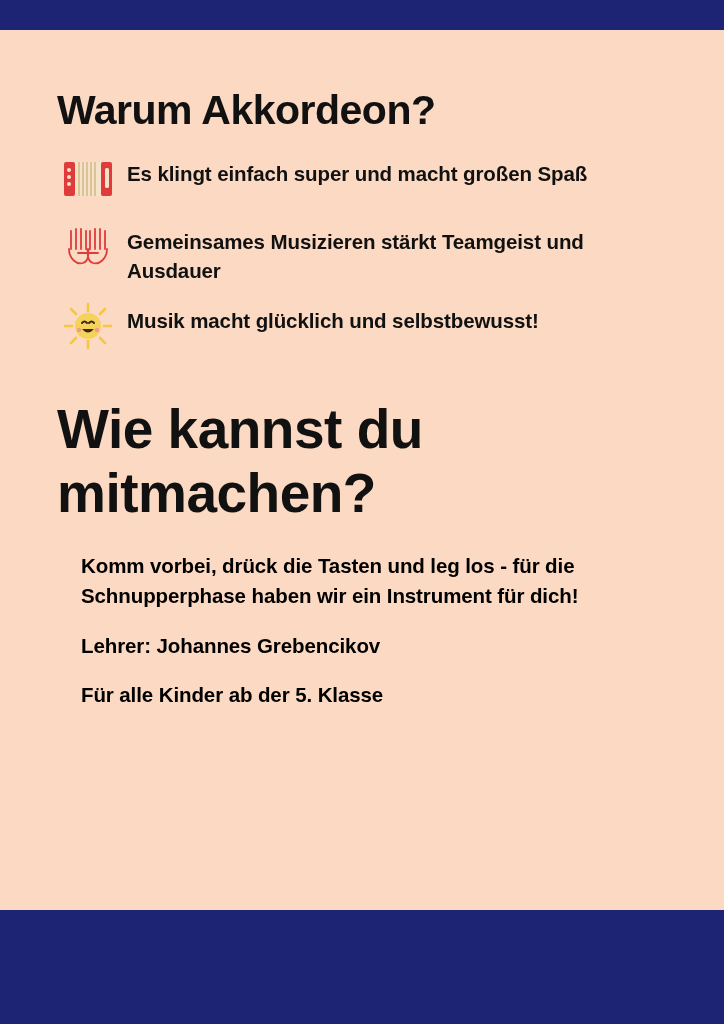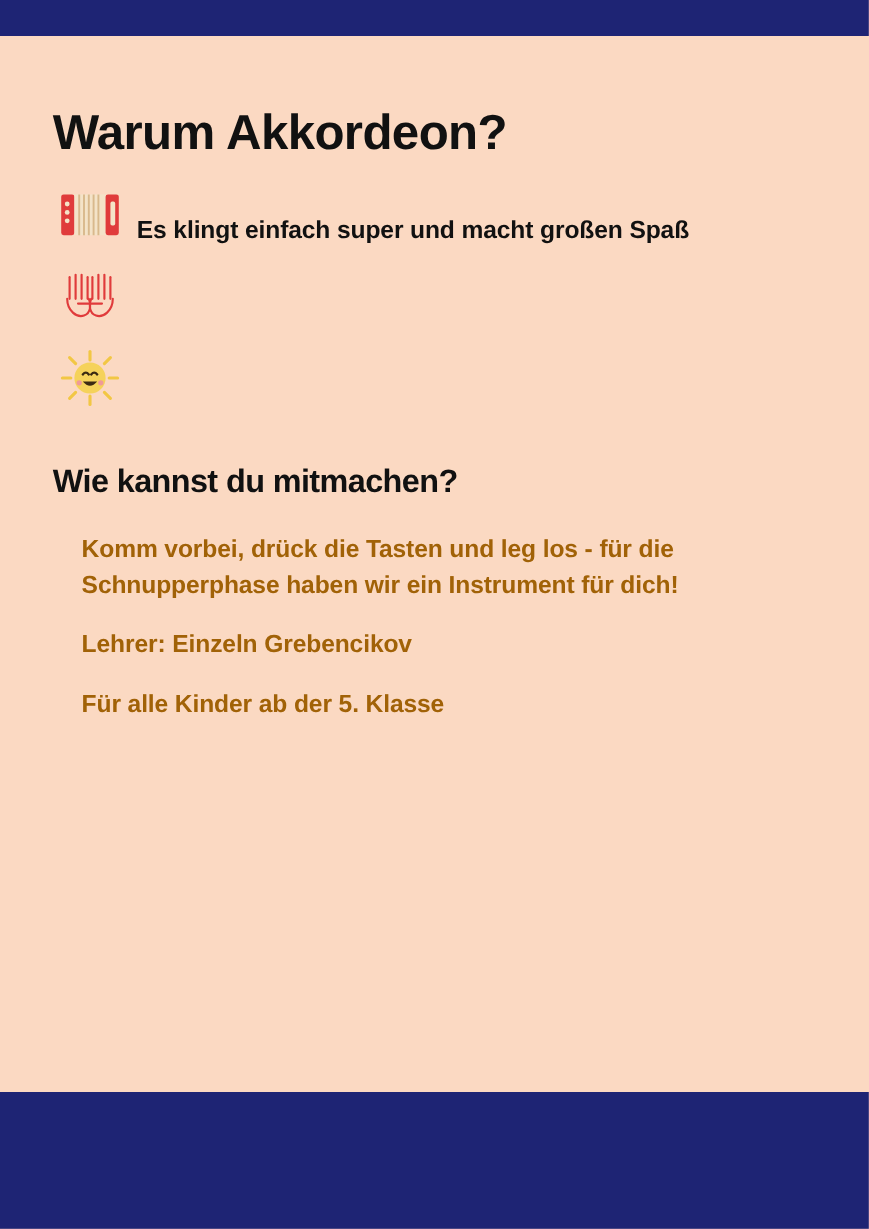--- a/index.html
+++ b/index.html
@@ -27,43 +27,43 @@
   .band-bottom {
     bottom: 0;
     height: 114px;
   }
   .page {
     position: absolute;
     top: 30px;
     left: 0;
     right: 0;
     bottom: 114px;
-    padding: 0 44px;
+    padding: 0 57px;
     box-sizing: border-box;
   }
   h1.heading {
     font-size: 41px;
     font-weight: bold;
     color: #111111;
     letter-spacing: -0.5px;
     margin: 0;
   }
   #heading-1 {
     padding-top: 57px;
   }
   #heading-2 {
     padding-top: 30px;
-    font-size: 27px;
+    font-size: 55px;
   }
   .benefits {
     margin-top: 18px;
   }
   .benefit {
     display: flex;
-    align-items: flex-end;
+    align-items: flex-start;
     margin-bottom: 14px;
   }
   .benefit-icon {
     width: 62px;
     min-width: 62px;
     height: 54px;
     display: flex;
     align-items: center;
     justify-content: center;
   }
@@ -73,21 +73,21 @@
     color: #111111;
     line-height: 1.42;
     padding-top: 7px;
     padding-left: 8px;
     max-width: 520px;
     letter-spacing: -0.1px;
   }
   .para {
     font-size: 20.5px;
     font-weight: bold;
-    color: #a16207;
+    color: #000000;
     line-height: 1.45;
     margin: 12px 0 20px 0;
     padding-left: 24px;
     max-width: 600px;
     letter-spacing: -0.1px;
   }
   #paras {
     margin-top: 26px;
   }
 </style>
@@ -136,20 +136,21 @@
             <path d="M8 26 C8 36, 16 42, 22 40 C28 38, 28 30, 26 26"></path>
             <path d="M44 8 L44 26"></path>
               <path d="M39 6 L39 26"></path>
               <path d="M34 6 L34 26"></path>
             <path d="M29 8 L29 26"></path>
             <path d="M46 26 C46 36, 38 42, 32 40 C26 38, 26 30, 28 26"></path>
             <path d="M17 30 L37 30"></path>
           </g>
         </svg>
       </span>
+      <span class="benefit-text">Gemeinsames Musizieren stärkt Teamgeist und Ausdauer</span>
     </div>
 
     <div class="benefit">
       <span class="benefit-icon">
         <svg width="50" height="48" viewBox="0 0 50 48" aria-hidden="true">
           <g stroke="#f2c744" stroke-width="2.6" stroke-linecap="round">
             <line x1="25" y1="2" x2="25" y2="9"></line>
             <line x1="25" y1="39" x2="25" y2="46"></line>
             <line x1="2" y1="24" x2="9" y2="24"></line>
             <line x1="41" y1="24" x2="48" y2="24"></line>
@@ -159,27 +160,28 @@
             <line x1="13" y1="36" x2="8" y2="41"></line>
           </g>
           <circle cx="25" cy="24" r="13" fill="#f5d25a"></circle>
           <path d="M19 21 q2.5 -3 5 0" stroke="#3b2a12" stroke-width="2" fill="none" stroke-linecap="round"></path>
           <path d="M26 21 q2.5 -3 5 0" stroke="#3b2a12" stroke-width="2" fill="none" stroke-linecap="round"></path>
           <path d="M19 27 q6 7 12 0 z" fill="#3b2a12"></path>
           <circle cx="16" cy="28" r="2.2" fill="#ef9a9a"></circle>
           <circle cx="34" cy="28" r="2.2" fill="#ef9a9a"></circle>
         </svg>
       </span>
+      <span class="benefit-text">Musik macht glücklich und selbstbewusst!</span>
     </div>
 
   </div>
 
   <h1 class="heading" id="heading-2">Wie kannst du mitmachen?</h1>
 
   <div id="paras">
     <p class="para">Komm vorbei, drück die Tasten und leg los - für die Schnupperphase haben wir ein Instrument für dich!</p>
-    <p class="para">Lehrer: Einzeln Grebencikov</p>
+    <p class="para">Lehrer: Johannes Grebencikov</p>
     <p class="para">Für alle Kinder ab der 5. Klasse</p>
   </div>
 
 </div>
 
 <div class="band band-bottom"></div>
 
 </body></html>

